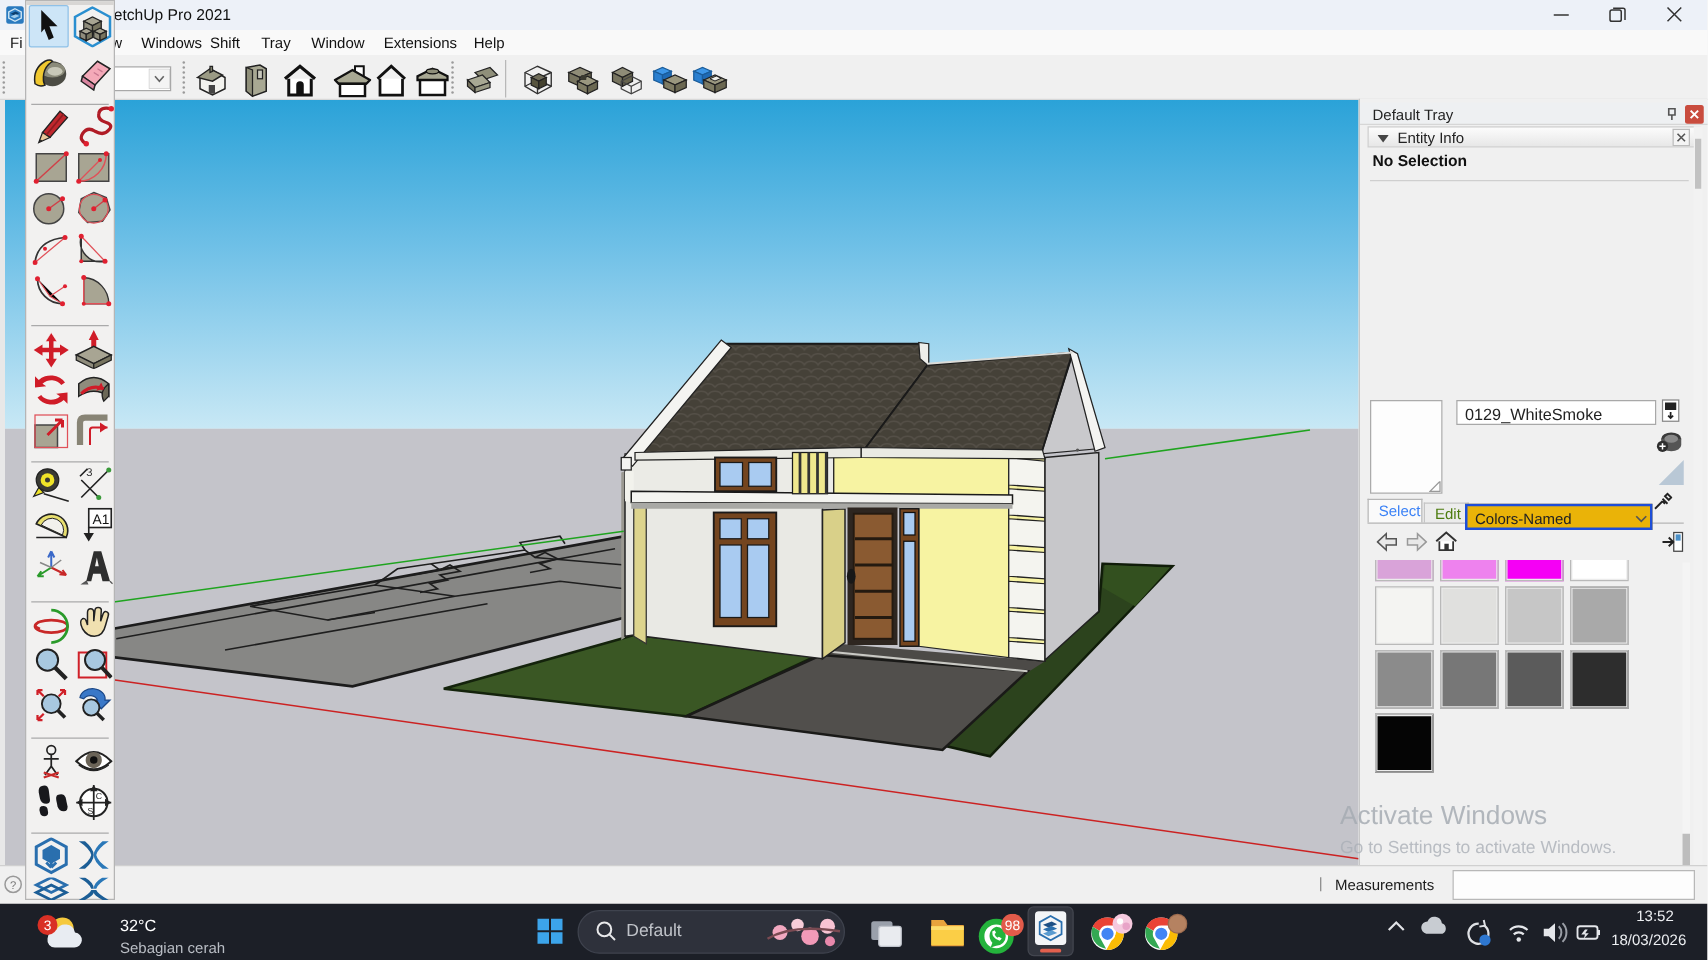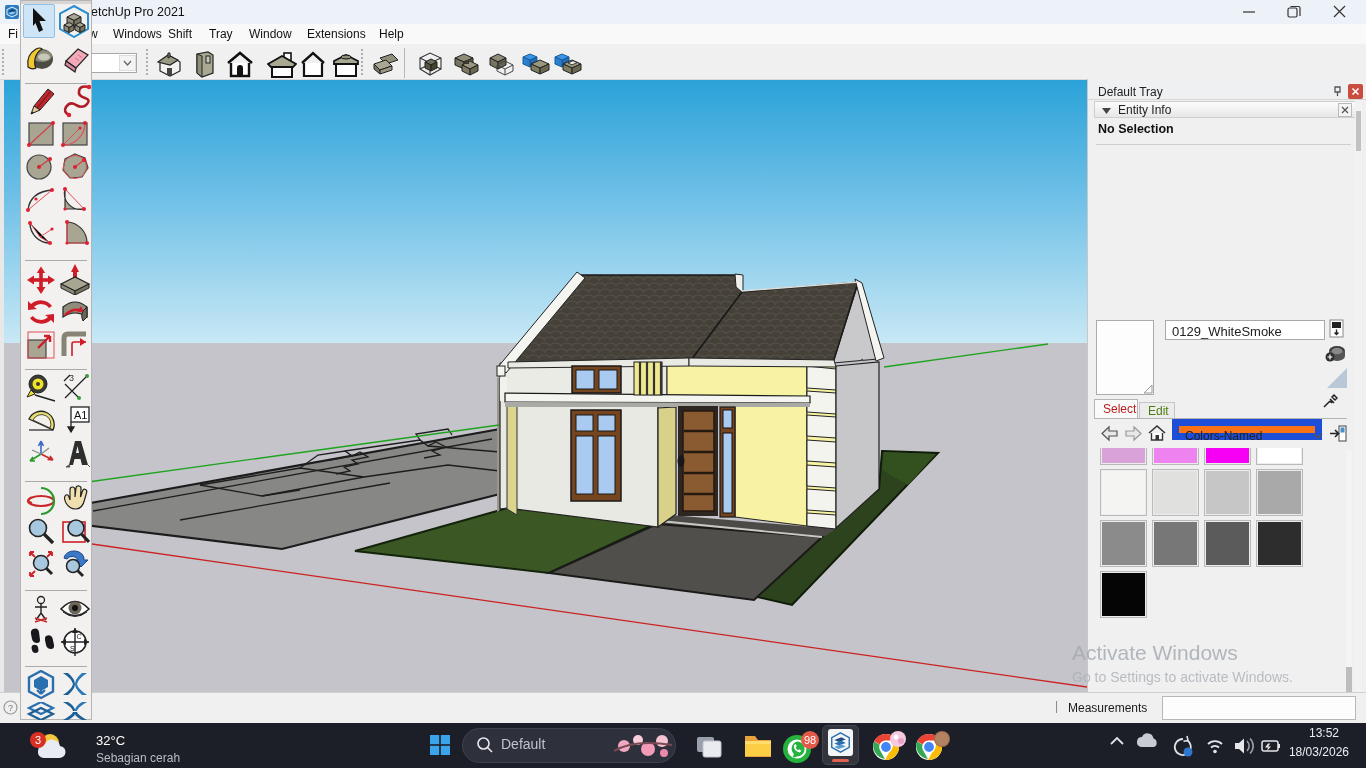--- a/index.html
+++ b/index.html
@@ -622,42 +622,42 @@
       <path d="M4,8 l0,5 a8,5 0 0 0 16,0 l0,-5" fill="#555"></path>
       <ellipse cx="12" cy="8" rx="5.5" ry="3.2" fill="#888"></ellipse>
       <circle cx="5" cy="14" r="4.5" fill="#2e2e2e"></circle>
       <path d="M5,11.5 l0,5 M2.5,14 l5,0" stroke="#fff" stroke-width="1.2"></path>
     </svg>
     <svg class="abs" style="left:238px;top:288px" width="22" height="22" viewBox="0 0 22 22">
       <path d="M21,1 L21,21 L1,21 Z" fill="#b9c8d6"></path>
     </svg>
 
     <div class="abs" style="left:6px;top:320px;width:44px;height:19px;background:#fafafa;border:1px solid #b5b5b5;border-bottom:none">
-      <div class="abs" style="left:8px;top:2px;font-size:12px;color:#b91c1c">Select</div>
+      <div class="abs" style="left:8px;top:2px;font-size:12px;color:#3b82f6">Select</div>
     </div>
     <div class="abs" style="left:51px;top:323px;width:36px;height:16px;border:1px solid #c5c5c5;border-bottom:none;background:#ececec">
       <div class="abs" style="left:8px;top:1px;font-size:12px;color:#4d7c0f">Edit</div>
     </div>
     <svg class="abs" style="left:234px;top:314px" width="16" height="16" viewBox="0 0 16 16">
       <path d="M2,14 l6,-6 M8,8 l2,2 M10,4 l2,-2 3,3 -2,2 z M8,6 l4,4" stroke="#222" stroke-width="1.5" fill="none"></path>
     </svg>
     <div class="abs" style="left:6px;top:339px;width:253px;height:1px;background:#b5b5b5"></div>
 
     <svg class="abs" style="left:13px;top:346px" width="18" height="17" viewBox="0 0 18 17">
       <path d="M1,8.5 L8,2 L8,6 L16,6 L16,11 L8,11 L8,15 Z" fill="#e8e8e8" stroke="#555" stroke-width="1.2"></path>
     </svg>
     <svg class="abs" style="left:36px;top:346px" width="18" height="17" viewBox="0 0 18 17">
       <path d="M17,8.5 L10,2 L10,6 L2,6 L2,11 L10,11 L10,15 Z" fill="#e8e8e8" stroke="#999" stroke-width="1.2"></path>
     </svg>
     <svg class="abs" style="left:59px;top:345px" width="20" height="18" viewBox="0 0 20 18">
       <path d="M2,9 L10,2 L18,9" fill="none" stroke="#333" stroke-width="1.6"></path>
       <path d="M4.5,9 L4.5,16 L15.5,16 L15.5,9" fill="#fff" stroke="#333" stroke-width="1.4"></path>
       <rect x="8.5" y="11" width="3.5" height="5" fill="#333"></rect>
     </svg>
-    <div class="abs" style="left:84px;top:340px;width:150px;height:21px;background:#f97316;border:7px solid #1d4ed8">
+    <div class="abs" style="left:84px;top:324px;width:150px;height:21px;background:#eab308;border:2px solid #1d4ed8">
       <div class="abs" style="left:6px;top:3px;font-size:12px;color:#222">Colors-Named</div>
       <svg class="abs" style="left:134px;top:7px" width="10" height="7" viewBox="0 0 10 7">
           <path d="M1,1 l4,4 4,-4" stroke="#555" stroke-width="1.4" fill="none"></path>
         </svg>
     </div>
     <svg class="abs" style="left:241px;top:345px" width="19" height="19" viewBox="0 0 19 19">
       <rect x="10" y="2" width="7" height="15" fill="#fff" stroke="#444"></rect>
       <rect x="11.5" y="3.5" width="4" height="5" fill="#4a90c8"></rect>
       <path d="M1,9.5 l8,0 M6,6 l3.5,3.5 -3.5,3.5" stroke="#222" stroke-width="1.6" fill="none"></path>
     </svg>

